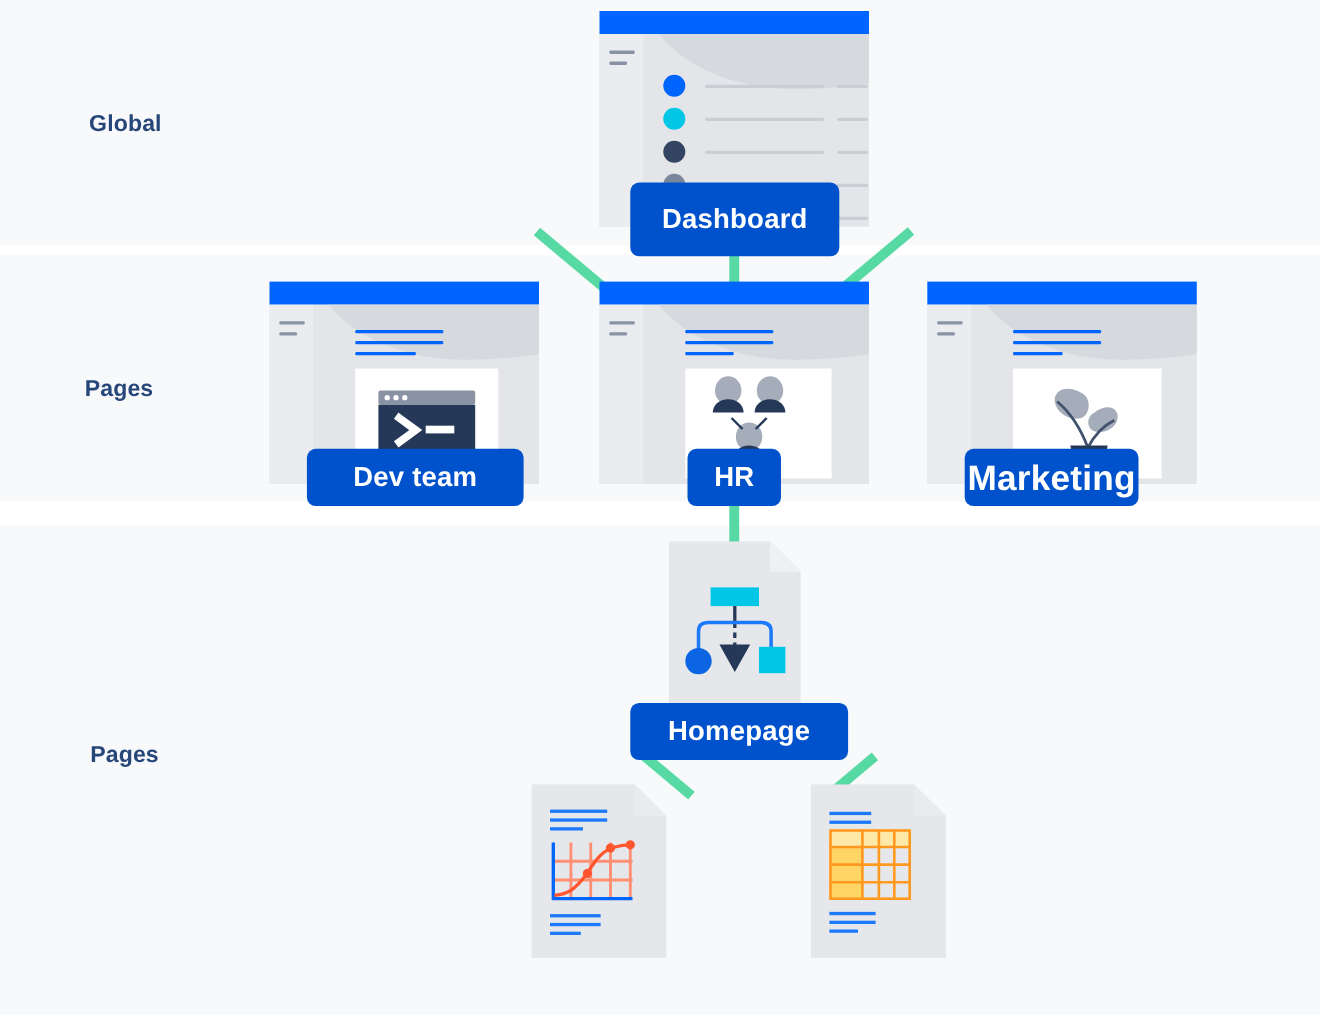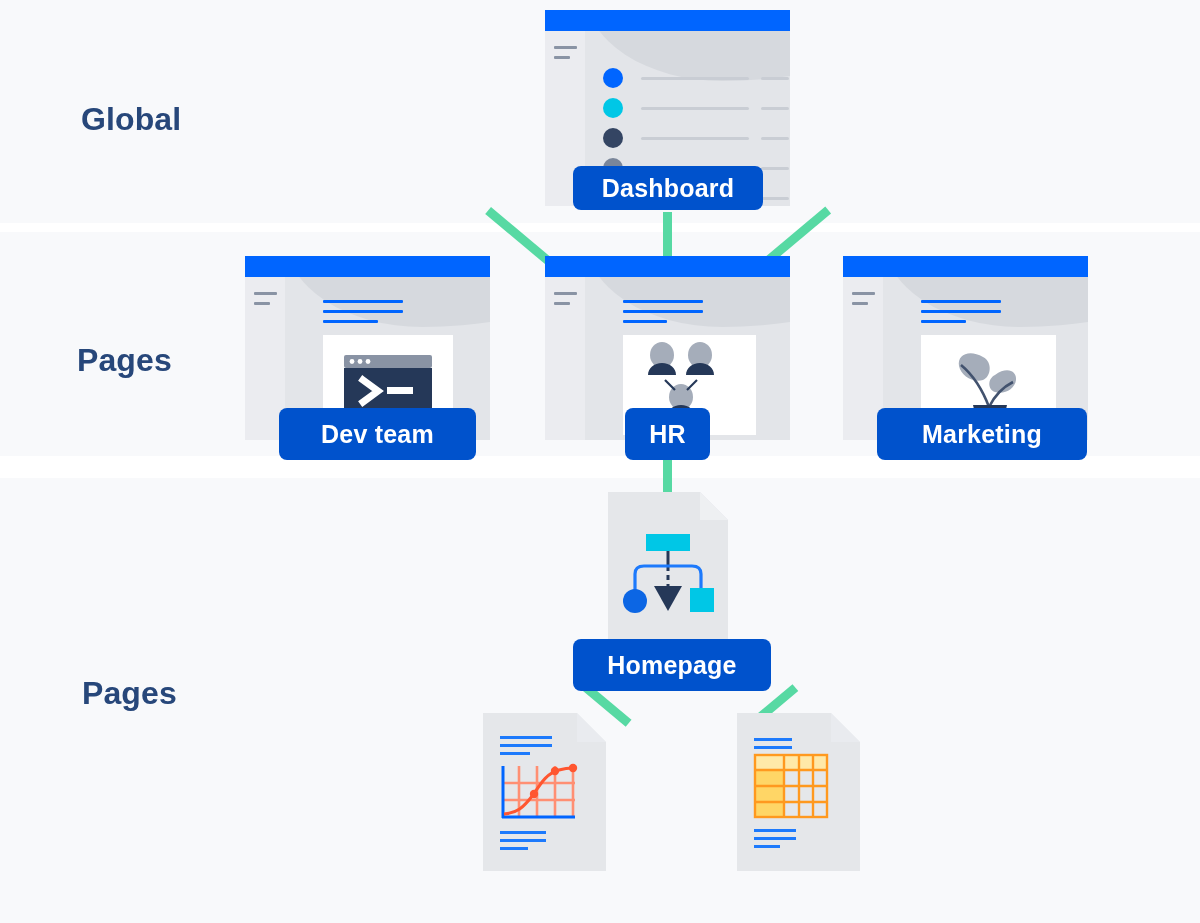--- a/index.html
+++ b/index.html
@@ -13,21 +13,21 @@
 
   
   .band { position: absolute; left: 0; width: 1200px; background: #F8F9FB; }
   #band-global  { top: 0;   height: 223px; }
   #band-spaces  { top: 232px; height: 224px; }
   #band-pages   { top: 478px; height: 445px; }
 
   
   .row-label {
     position: absolute;
-    font-size: 32px;
+    font-size: 21px;
     font-weight: bold;
     color: #27477A;
     letter-spacing: .1px;
     white-space: nowrap;
   }
   #label-global  { left: 81px; top: 101px; }
   #label-spaces  { left: 77px; top: 342px; }
   #label-pages   { left: 82px; top: 675px; }
 
   
@@ -115,21 +115,21 @@
         <div class="bar" style="left:176px; top:106px; width:28px;"></div>
 
         <div class="dot" style="left:18px; top:127px; background:#7A869A;"></div>
         <div class="bar" style="left:56px; top:136px; width:108px;"></div>
         <div class="bar" style="left:176px; top:136px; width:28px;"></div>
 
         <div class="bar" style="left:176px; top:166px; width:28px;"></div>
       </div>
     </div>
   </div>
-  <div class="pill" style="left:573px; top:166px; width:190px; height:44px; font-size:25px;">
+  <div class="pill" style="left:573px; top:166px; width:190px; height:67px; font-size:25px;">
     <span>Dashboard</span>
   </div>
 
   <div class="win" style="left:245px; top:256px; width:245px; height:184px;">
     <div class="topbar"></div>
     <div class="body">
       <div class="side">
         <div class="sideline sl1"></div>
         <div class="sideline sl2"></div>
       </div>
@@ -213,21 +213,21 @@
             <path d="M62 22c-14-8-26-2-24 9 2 10 14 17 24 14 8-3 10-18 0-23z" fill="#A5ADBA"></path>
             <path d="M74 40c12-9 22-4 21 5-1 9-12 15-21 12-7-2-8-13 0-17z" fill="#A5ADBA"></path>
             <path d="M68 72 C62 56 52 40 40 30" stroke="#42526E" stroke-width="2.6" fill="none"></path>
             <path d="M68 72 C74 60 82 52 92 47" stroke="#42526E" stroke-width="2.6" fill="none"></path>
             <path d="M52 70 h34 l-5 22 h-24 z" fill="#253858"></path>
           </svg>
         </div>
       </div>
     </div>
   </div>
-  <div class="pill" style="left:877px; top:408px; width:210px; height:52px; font-size:25px;">
+  <div class="pill" style="left:877px; top:408px; width:158px; height:52px; font-size:32px;">
     <span>Marketing</span>
   </div>
 
   <div class="doc" style="left:608px; top:492px; width:120px; height:148px;">
     <svg width="120" height="148" viewBox="0 0 120 148">
       <path d="M0 0 H92 L120 28 V148 H0 Z" fill="#E5E7EA"></path>
       <path d="M92 0 L120 28 H92 Z" fill="#F4F5F7"></path>
       <path d="M92 0 L120 28 H92 Z" fill="#CFD4DB" opacity="0.55"></path>
       <path d="M92 0 L120 28 H92 Z" fill="#FFFFFF" opacity="0.45"></path>
 

